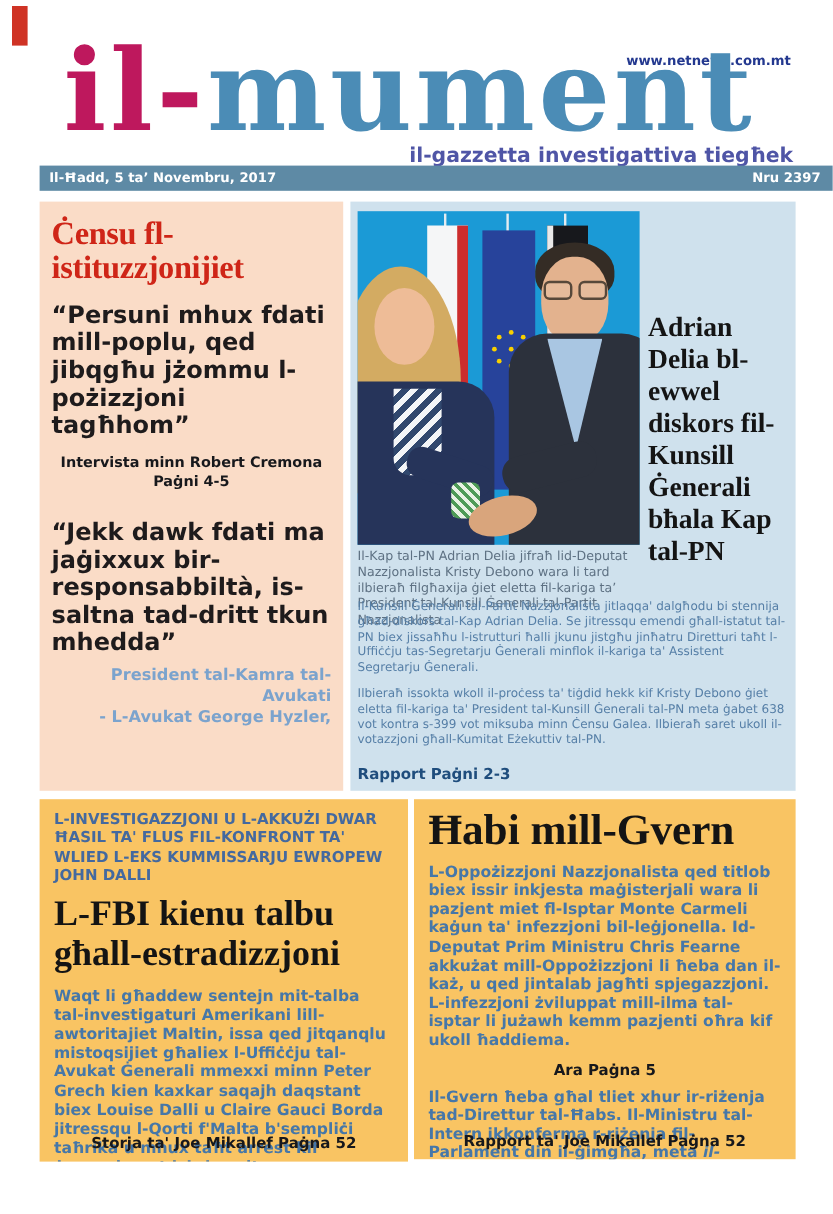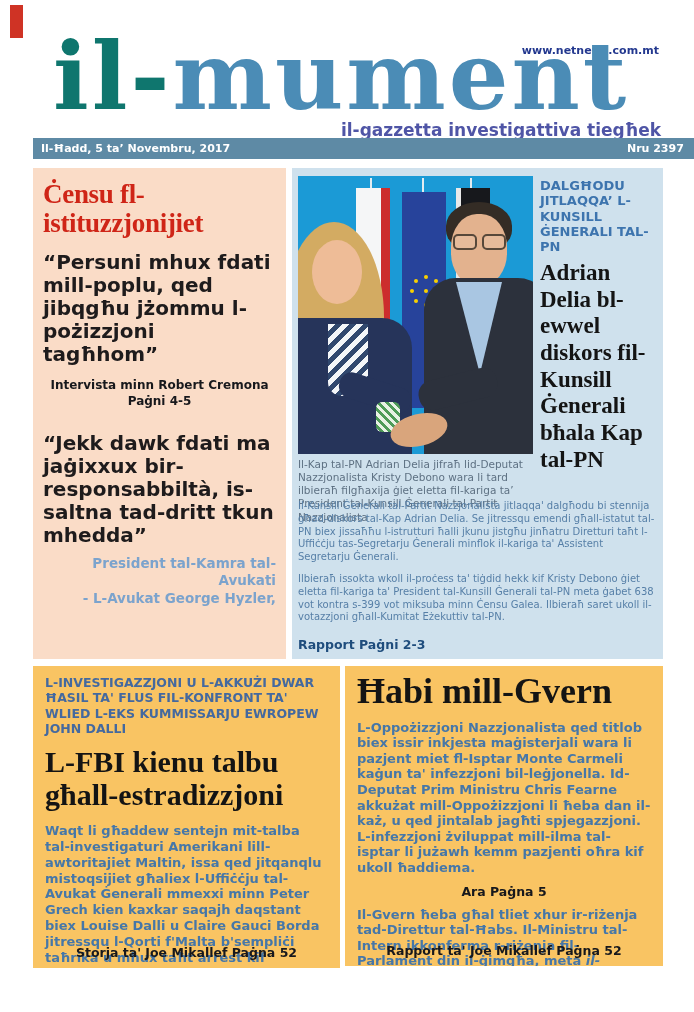--- a/index.html
+++ b/index.html
@@ -7,21 +7,21 @@
   body { font-family:"DejaVu Sans", sans-serif; }
   .page { position:relative; width:694px; height:1012px; background:#ffffff; overflow:hidden; }
 
   .corner-mark { position:absolute; left:10px; top:5px; width:13px; height:33px; background:#cf3325; }
 
   
   .masthead { position:absolute; left:33px; top:36px; width:630px; height:100px; }
   .mast-url { position:absolute; right:4px; top:8px; font-size:11px; font-weight:bold; color:#23388f; }
   .logo { position:absolute; left:20px; top:-14px; font-family:"DejaVu Serif", serif; font-weight:bold;
           font-size:94px; line-height:1.15; letter-spacing:3px; white-space:nowrap; }
-  .logo-prefix { color:#0f766e; }
+  .logo-prefix { color:#be185d; }
   .logo-main { color:#4b8cb6; }
   .tagline { position:absolute; right:2px; bottom:-4px; font-size:17px; font-weight:bold; color:#4f55a6; }
 
   
   .datebar { position:absolute; left:33px; top:138px; width:692px; height:21px; background:#5e8aa5;
              display:flex; align-items:center; justify-content:space-between; padding:0 8px;
              color:#ffffff; font-size:11px; font-weight:bold; }
   .issue-group span { margin-left:14px; }
 
   
@@ -177,21 +177,20 @@
       <div class="glasses-l"></div>
       <div class="glasses-r"></div>
       <div class="man-body"></div>
       <div class="man-shirt"></div>
       <div class="woman-arm"></div>
       <div class="man-arm"></div>
       <div class="woman-cuff"></div>
       <div class="handshake"></div>
     </div>
 
-    <div class="main-kicker">DALGĦODU JITLAQQA’ L-KUNSILL ĠENERALI TAL-PN</div>
     <div class="main-headline">Adrian Delia bl-ewwel diskors fil-Kunsill Ġenerali bħala Kap tal-PN</div>
     <div class="caption">Il-Kap tal-PN Adrian Delia jifraħ lid-Deputat Nazzjonalista Kristy Debono wara li tard ilbieraħ filgħaxija ġiet eletta fil-kariga ta’ President tal-Kunsill Ġenerali tal-Partit Nazzjonalista</div>
     <div class="main-article">
       <p>Il-Kunsill Ġenerali tal-Partit Nazzjonalista jitlaqqa' dalgħodu bi stennija għad-diskors tal-Kap Adrian Delia. Se jitressqu emendi għall-istatut tal-PN biex jissaħħu l-istrutturi ħalli jkunu jistgħu jinħatru Diretturi taħt l-Uffiċċju tas-Segretarju Ġenerali minflok il-kariga ta' Assistent Segretarju Ġenerali.</p>
       <p>Ilbieraħ issokta wkoll il-proċess ta' tiġdid hekk kif Kristy Debono ġiet eletta fil-kariga ta' President tal-Kunsill Ġenerali tal-PN meta ġabet 638 vot kontra s-399 vot miksuba minn Ċensu Galea. Ilbieraħ saret ukoll il-votazzjoni għall-Kumitat Eżekuttiv tal-PN.</p>
     </div>
     <div class="main-footer">Rapport Paġni 2-3</div>
   </div>
 
   <div class="fbi-panel">

